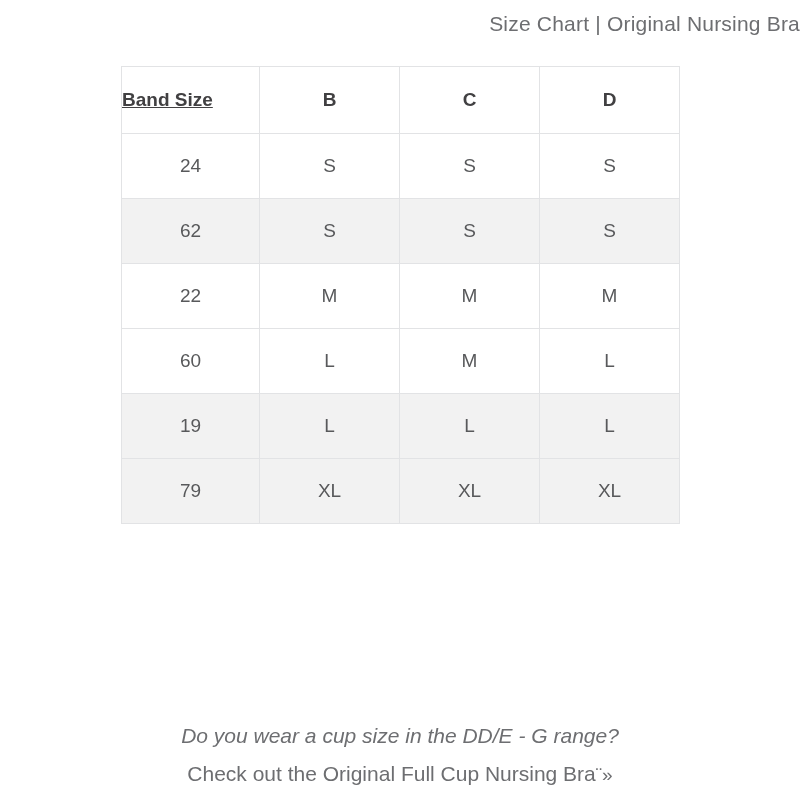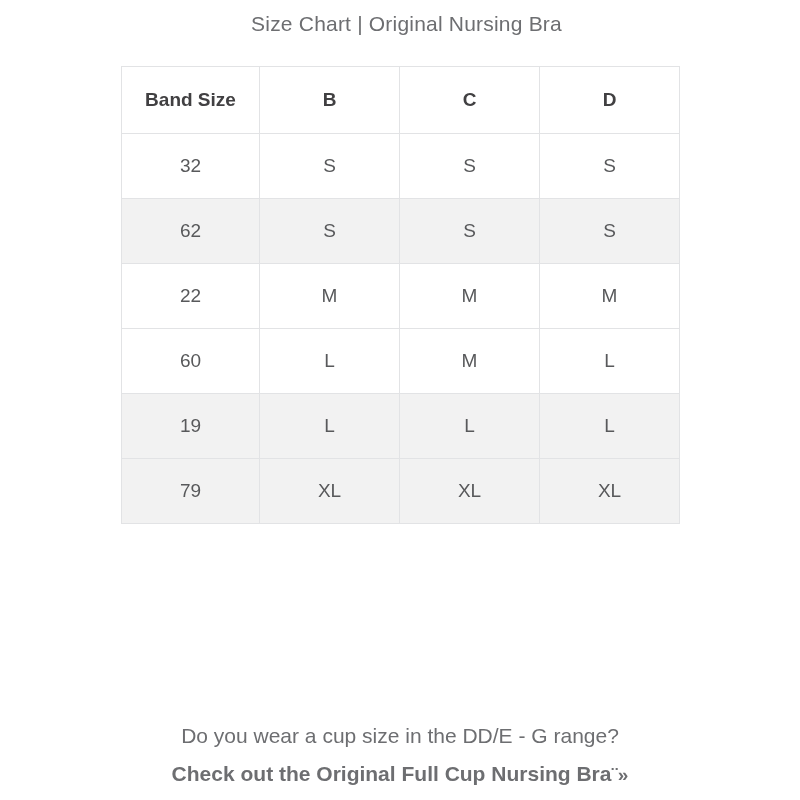--- a/index.html
+++ b/index.html
@@ -14,21 +14,21 @@
     color: #58595b;
     overflow: hidden;
   }
   .page {
     width: 800px;
     height: 800px;
     position: relative;
     box-sizing: border-box;
   }
   .chart-title {
-    text-align: center;
+    text-align: right;
     font-size: 21px;
     color: #6d6e71;
     letter-spacing: 0.2px;
     padding-top: 12px;
     font-weight: 400;
     margin-left: 13px;
   }
   .table-wrap {
     margin: 30px auto 0 auto;
     width: 558px;
@@ -49,47 +49,48 @@
     padding: 0;
   }
   table.size-table thead th {
     font-weight: bold;
     font-size: 19px;
     color: #414042;
     height: 66px;
     background: #ffffff;
   }
   table.size-table thead th.band-head {
-    text-align: center;
+    text-align: left;
+    text-decoration: underline;
   }
   table.size-table tbody tr.odd td {
     background: #ffffff;
   }
   table.size-table tbody tr.even td {
     background: #f2f2f2;
   }
   col.c-band { width: 138px; }
   col.c-cup  { width: 140px; }
 
   .footer {
     position: absolute;
     left: 0;
     right: 0;
     bottom: 14px;
     text-align: center;
   }
   .footer .line1 {
+    font-style: italic;
     font-size: 21px;
     color: #6d6e71;
     margin-bottom: 14px;
   }
   .footer .line2 {
     font-size: 21px;
     color: #6d6e71;
-    font-weight: bold;
   }
   .footer .line2 .arrow {
     font-size: 19px;
   }
 </style>
 </head>
 <body>
 
 <div class="page">
 
@@ -106,21 +107,21 @@
       <thead>
         <tr>
           <th class="band-head">Band Size</th>
           <th>B</th>
           <th>C</th>
           <th>D</th>
         </tr>
       </thead>
       <tbody>
         <tr class="odd">
-          <td>32</td>
+          <td>24</td>
           <td>S</td>
           <td>S</td>
           <td>S</td>
         </tr>
         <tr class="even">
           <td>62</td>
           <td>S</td>
           <td>S</td>
           <td>S</td>
         </tr>

